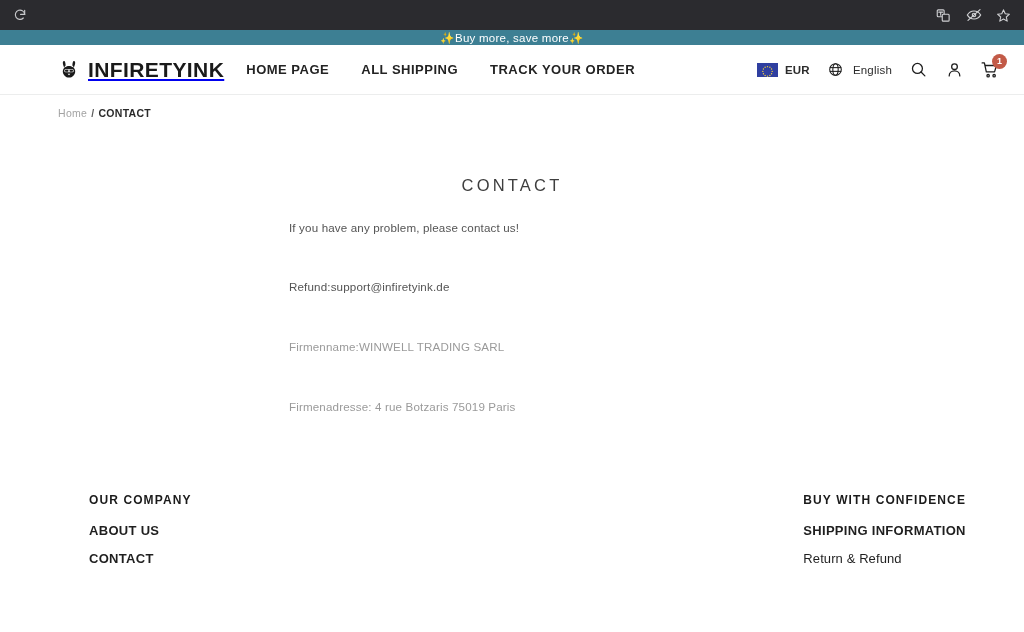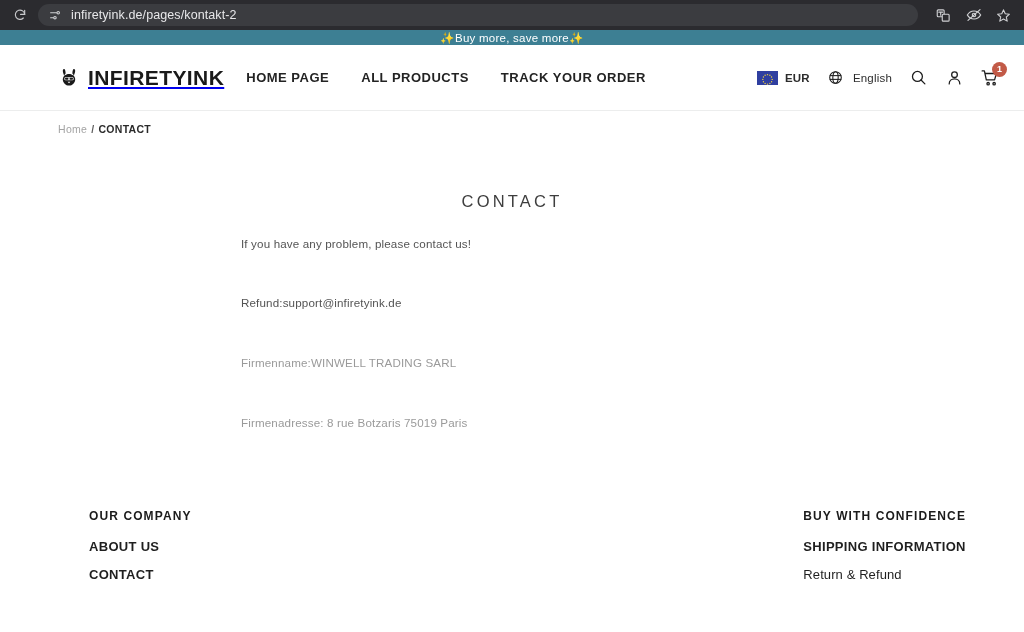--- a/index.html
+++ b/index.html
@@ -74,21 +74,21 @@
     color: #ffffff;
     display: flex;
     align-items: center;
     justify-content: center;
     font-size: 11.5px;
     letter-spacing: .25px;
   }
 
   
   .site-header {
-    height: 66px;
+    height: 50px;
     background: #ffffff;
     display: flex;
     align-items: center;
     padding: 0 24px 0 58px;
     border-bottom: 1px solid #eceded;
   }
   .brand { display: flex; align-items: center; gap: 8px; flex: 0 0 auto; }
   .brand-mark { width: 22px; height: 22px; display: block; }
   .brand-name {
     font-size: 21px;
@@ -164,21 +164,21 @@
 
   
   .page-title {
     text-align: center;
     font-size: 16.5px;
     font-weight: 500;
     letter-spacing: 3.2px;
     color: #3e3e3e;
     margin-top: 57px;
   }
-  .content-block { padding-left: 241px; padding-right: 40px; }
+  .content-block { padding-left: 241px; padding-right: 40px; margin-left: 48px; }
   .para {
     font-size: 11.6px;
     color: #545454;
     letter-spacing: .15px;
     line-height: 1.5;
   }
   .para.dim { color: #9a9a9a; }
   .p1 { margin-top: 24px; }
   .p2 { margin-top: 43px; }
   .p3 { margin-top: 42px; }
@@ -216,31 +216,20 @@
 <body>
 
 <div class="browser-bar">
   <span class="reload-btn">
     <svg width="14" height="14" viewBox="0 0 24 24" fill="none" stroke="currentColor" stroke-width="2" stroke-linecap="round">
       <path d="M20 11a8 8 0 1 0-2.3 6.2"></path>
       <path d="M20 4v7h-7"></path>
     </svg>
   </span>
 
-  <div class="url-pill">
-    <span class="tune-icon">
-      <svg width="13" height="13" viewBox="0 0 24 24" fill="none" stroke="currentColor" stroke-width="2" stroke-linecap="round">
-        <line x1="3" y1="7" x2="14" y2="7"></line>
-          <circle cx="17" cy="7" r="2.3"></circle>
-        <line x1="3" y1="16" x2="8" y2="16"></line>
-          <circle cx="11" cy="16" r="2.3"></circle>
-      </svg>
-    </span>
-    <span class="url-text">infiretyink.de/pages/kontakt-2</span>
-  </div>
 
   <div class="chrome-icons">
     <span>
       <svg width="15" height="15" viewBox="0 0 24 24" fill="none" stroke="currentColor" stroke-width="1.8" stroke-linecap="round">
         <rect x="2" y="3" width="11" height="11" rx="1.5"></rect>
         <rect x="10" y="10" width="11" height="11" rx="1.5" fill="#2b2b2f"></rect>
         <path d="M4.5 6.6h6M7.5 6.6v5"></path>
       </svg>
     </span>
     <span>
@@ -273,21 +262,21 @@
         <rect x="10.2" y="15.7" width="5" height="3" rx="1.2" fill="#1a1a1a"></rect>
         <rect x="16.8" y="15.7" width="5" height="3" rx="1.2" fill="#1a1a1a"></rect>
         <path d="M14 21.6h4l-2 2z" fill="#ffffff"></path>
       </svg>
     </span>
     <span class="brand-name">INFIRETYINK</span>
   </a>
 
   <nav class="main-nav">
     <a class="nav-link" href="#">HOME PAGE</a>
-    <a class="nav-link" href="#">ALL PRODUCTS</a>
+    <a class="nav-link" href="#">ALL SHIPPING</a>
     <a class="nav-link" href="#">TRACK YOUR ORDER</a>
   </nav>
 
   <div class="header-right">
     <div class="currency-sel">
       <span class="flag-eu">
         <svg width="21" height="14" viewBox="0 0 30 20">
           <rect width="30" height="20" fill="#2f3fa0"></rect>
           <g fill="#f2d23b">
             <circle cx="15" cy="5.2" r="1"></circle>
@@ -351,21 +340,21 @@
   <span class="crumb-current">CONTACT</span>
 </div>
 
 <main>
   <h1 class="page-title">CONTACT</h1>
 
   <div class="content-block">
     <p class="para p1">If you have any problem, please contact us!</p>
     <p class="para p3">Refund:support@infiretyink.de</p>
     <p class="para dim p4">Firmenname:WINWELL TRADING SARL</p>
-    <p class="para dim p5">Firmenadresse: 8 rue Botzaris 75019 Paris</p>
+    <p class="para dim p5">Firmenadresse: 4 rue Botzaris 75019 Paris</p>
   </div>
 </main>
 
 <footer class="site-footer">
   <div class="fcol">
     <div class="fcol-title">OUR COMPANY</div>
     <a class="flink" href="#">ABOUT US</a>
     <a class="flink" href="#">CONTACT</a>
   </div>
 

